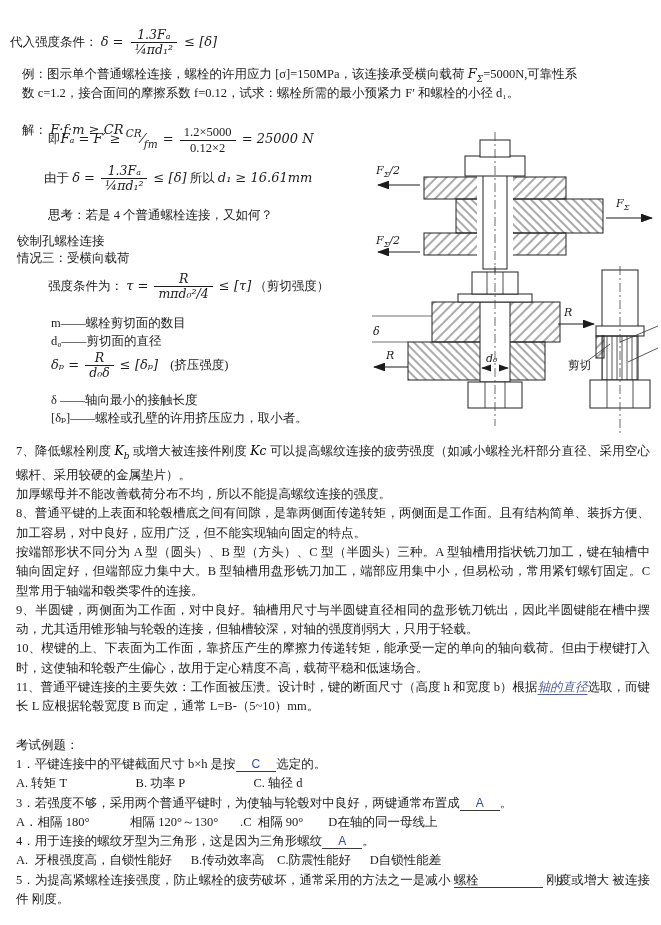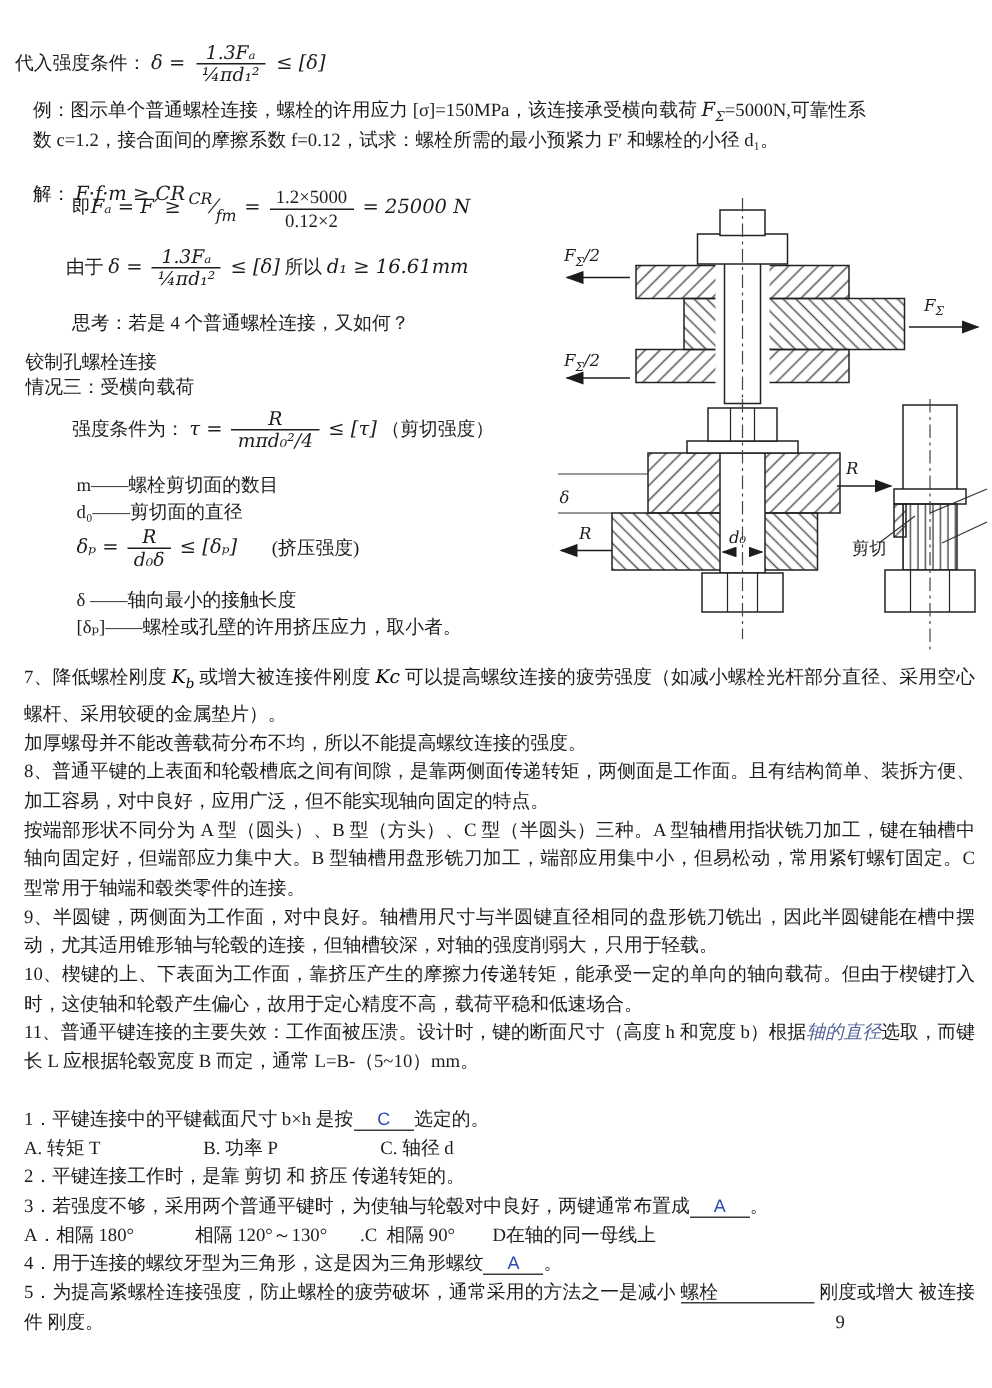--- a/index.html
+++ b/index.html
@@ -17,21 +17,21 @@
   .dfrac{display:inline-block;margin:0 2px}
   .dfrac sup{font-size:10.5px;vertical-align:6px}
   .dfrac sub{font-size:10.5px;vertical-align:-5px}
   .ulh{text-underline-offset:3px}
   #notes{position:absolute;top:441px;left:16px;width:634px;font-size:12.5px;line-height:19.3px}
   #notes p{margin:0;text-align:justify}
   .gap{height:19px}
   .rvar{color:#000000;font-style:italic;font-family:"DejaVu Serif",serif;font-size:12.5px}
   .rvar sub{font-size:9px}
   .ul{text-underline-offset:3px}
-  .axisref{font-style:italic;color:#56639a;text-underline-offset:3px}
+  .axisref{font-style:italic;color:#56639a;text-decoration:underline;text-underline-offset:3px}
   .ans{color:#2f4bb0;border-bottom:1px solid #3c3c3c;padding:0 16px;font-family:"Liberation Sans",sans-serif;font-size:12px}
   .blank-pad{border-bottom:1px solid #3c3c3c;padding-right:64px}
   .opts{white-space:pre-wrap}
   .pgnum{position:absolute;top:874px;left:557px;font-size:12.5px;color:#222}
   svg{position:absolute}
   svg text{font-family:"DejaVu Serif","Liberation Serif",serif;fill:#1c1c1c}
   .svglbl{font-style:italic;font-size:11px}
   .svgcn{font-size:11.5px;font-style:normal}
 </style>
 </head>
@@ -86,21 +86,21 @@
   <span class="cn">（剪切强度）</span>
 </div>
 
 <div class="abs t" style="top:314px;left:51px">m——螺栓剪切面的数目</div>
 <div class="abs t" style="top:332px;left:51px">d₀——剪切面的直径</div>
 
 <div class="abs t" style="top:351px;left:51px">
   <span class="math">δₚ =</span>
   <span class="math frac"><span class="fr-top">R</span><span class="fr-bot">d₀δ</span></span>
   <span class="math">≤ [δₚ]</span>
-  <span class="cn" style="margin-left:20px">(挤压强度)</span>
+  <span class="cn" style="margin-left:9px">(挤压强度)</span>
 </div>
 
 <div class="abs t" style="top:391px;left:51px">δ ——轴向最小的接触长度</div>
 <div class="abs t" style="top:409px;left:51px">[δₚ]——螺栓或孔壁的许用挤压应力，取小者。</div>
 
 <svg width="292" height="178" style="left:368px;top:106px" viewBox="0 0 292 178">
   <defs>
     <pattern id="hA" patternUnits="userSpaceOnUse" width="7" height="7" patternTransform="rotate(45)">
       <line x1="1" y1="0" x2="1" y2="7" stroke="#555" stroke-width="1"></line>
     </pattern>
@@ -189,22 +189,23 @@
 
 <div id="notes">
   <p><span>7、降低螺栓刚度 </span><span class="rvar"><span>K</span><sub>b</sub></span><span> 或增大被连接件刚度 </span><span class="rvar">Kc</span><span> 可以提高螺纹连接的疲劳强度（如减小螺栓光杆部分直径、采用空心螺杆、采用较硬的金属垫片）。</span></p>
   <p>加厚螺母并不能改善载荷分布不均，所以不能提高螺纹连接的强度。</p>
   <p>8、普通平键的上表面和轮毂槽底之间有间隙，是靠两侧面传递转矩，两侧面是工作面。且有结构简单、装拆方便、加工容易，对中良好，应用广泛，但不能实现轴向固定的特点。</p>
   <p>按端部形状不同分为 A 型（圆头）、B 型（方头）、C 型（半圆头）三种。A 型轴槽用指状铣刀加工，键在轴槽中轴向固定好，但端部应力集中大。B 型轴槽用盘形铣刀加工，端部应用集中小，但易松动，常用紧钉螺钉固定。C 型常用于轴端和毂类零件的连接。</p>
   <p>9、半圆键，两侧面为工作面，对中良好。轴槽用尺寸与半圆键直径相同的盘形铣刀铣出，因此半圆键能在槽中摆动，尤其适用锥形轴与轮毂的连接，但轴槽较深，对轴的强度削弱大，只用于轻载。</p>
   <p>10、楔键的上、下表面为工作面，靠挤压产生的摩擦力传递转矩，能承受一定的单向的轴向载荷。但由于楔键打入时，这使轴和轮毂产生偏心，故用于定心精度不高，载荷平稳和低速场合。</p>
   <p><span>11、普通平键连接的主要失效：工作面被</span><span class="ul">压溃</span><span>。设计时，键的断面尺寸（高度 h 和宽度 b）根据</span><span class="axisref">轴的直径</span><span>选取，而键长 L 应根据轮</span><span class="ul">毂宽度 B</span><span> 而定，通常 L=B-（5~10）mm。</span></p>
   <div class="gap"></div>
+  <p>考试例题：</p>
   <p><span>1．平键连接中的平键截面尺寸 b×h 是按</span><span class="ans">C</span><span>选定的。</span></p>
   <p class="opts">A. 转矩 T                      B. 功率 P                      C. 轴径 d</p>
-  <p><span>2．平键连接工作时，是靠 </span><span class="ul">剪切</span><span> 和 </span><span class="ul">挤压</span><span> 传递转矩的。</span></p>
   <p><span>3．若强度不够，采用两个普通平键时，为使轴与轮毂对中良好，两键通常布置成</span><span class="ans">A</span><span>。</span></p>
   <p class="opts">A．相隔 180°             相隔 120°～130°       .C  相隔 90°        D在轴的同一母线上</p>
   <p><span>4．用于连接的螺纹牙型为三角形，这是因为三角形螺纹</span><span class="ans">A</span><span>。</span></p>
+  <p class="opts">A.  牙根强度高，自锁性能好      B.传动效率高    C.防震性能好      D自锁性能差</p>
   <p><span>5．为提高紧螺栓连接强度，防止螺栓的疲劳破坏，通常采用的方法之一是减小 </span><span class="blank-pad">螺栓</span><span> 刚度或增大 </span><span class="ul">被连接件</span><span> 刚度。</span></p>
 </div>
 
 <div class="pgnum">9</div>
 
 </body></html>

